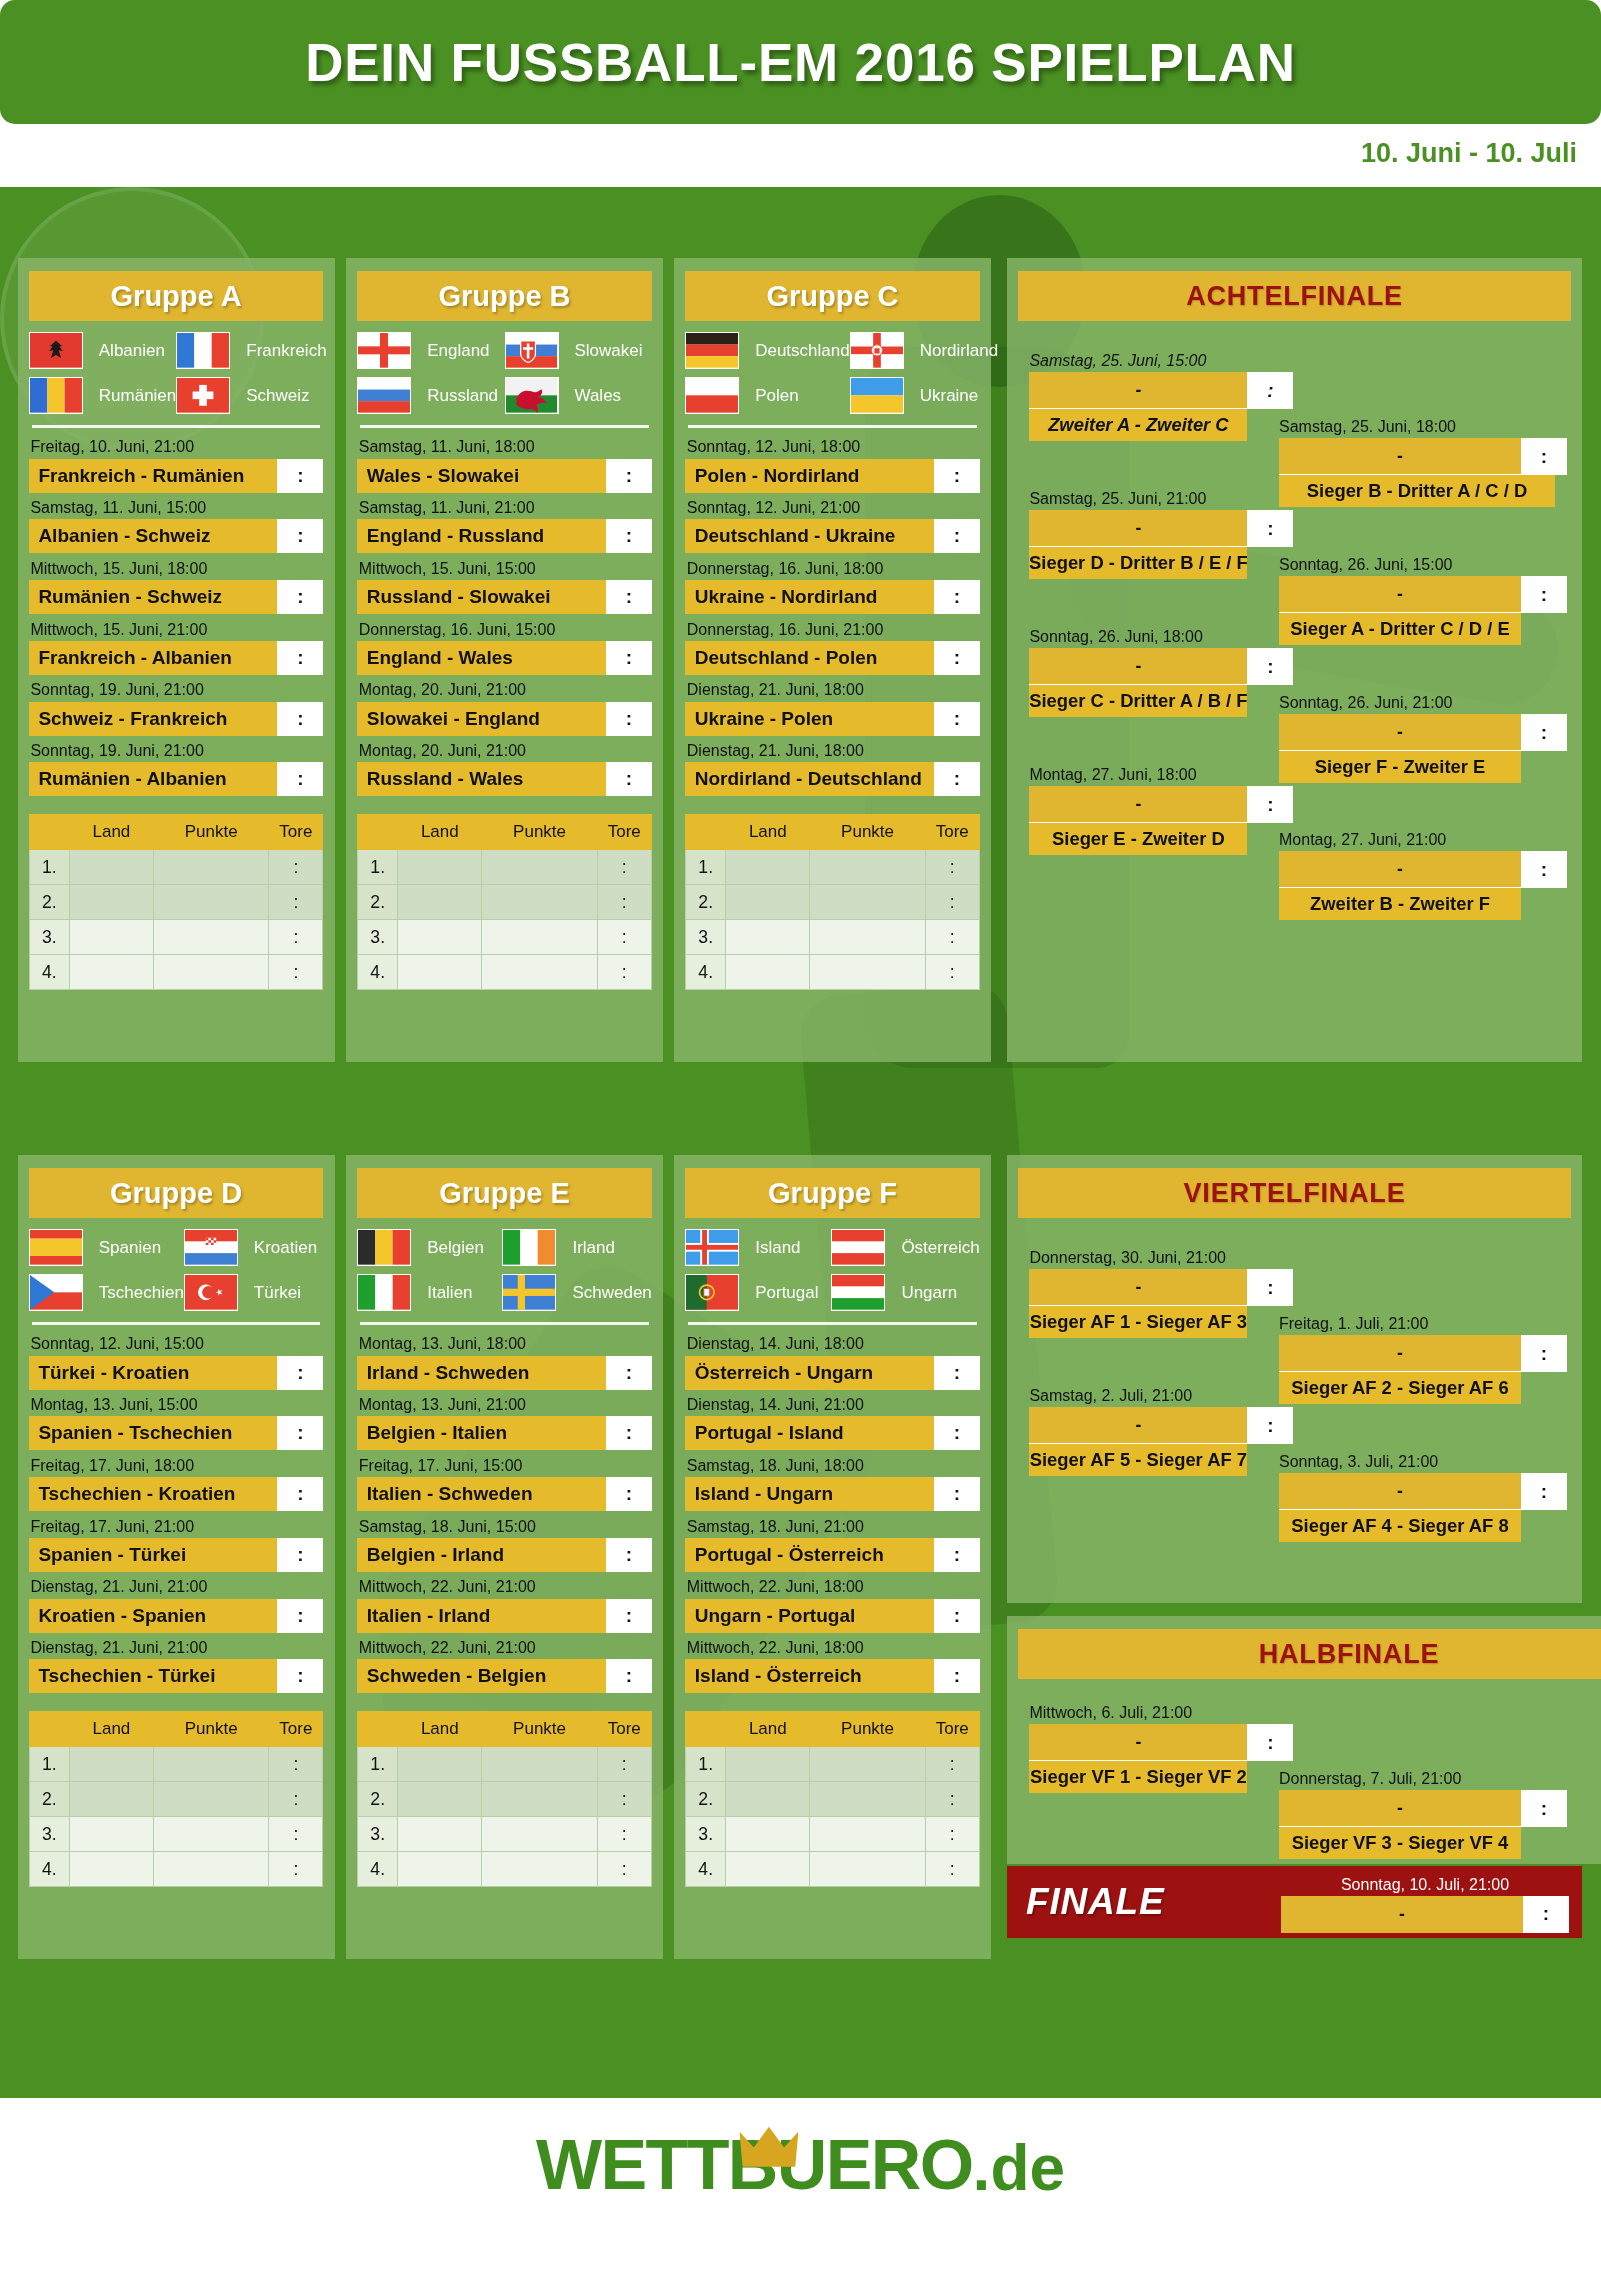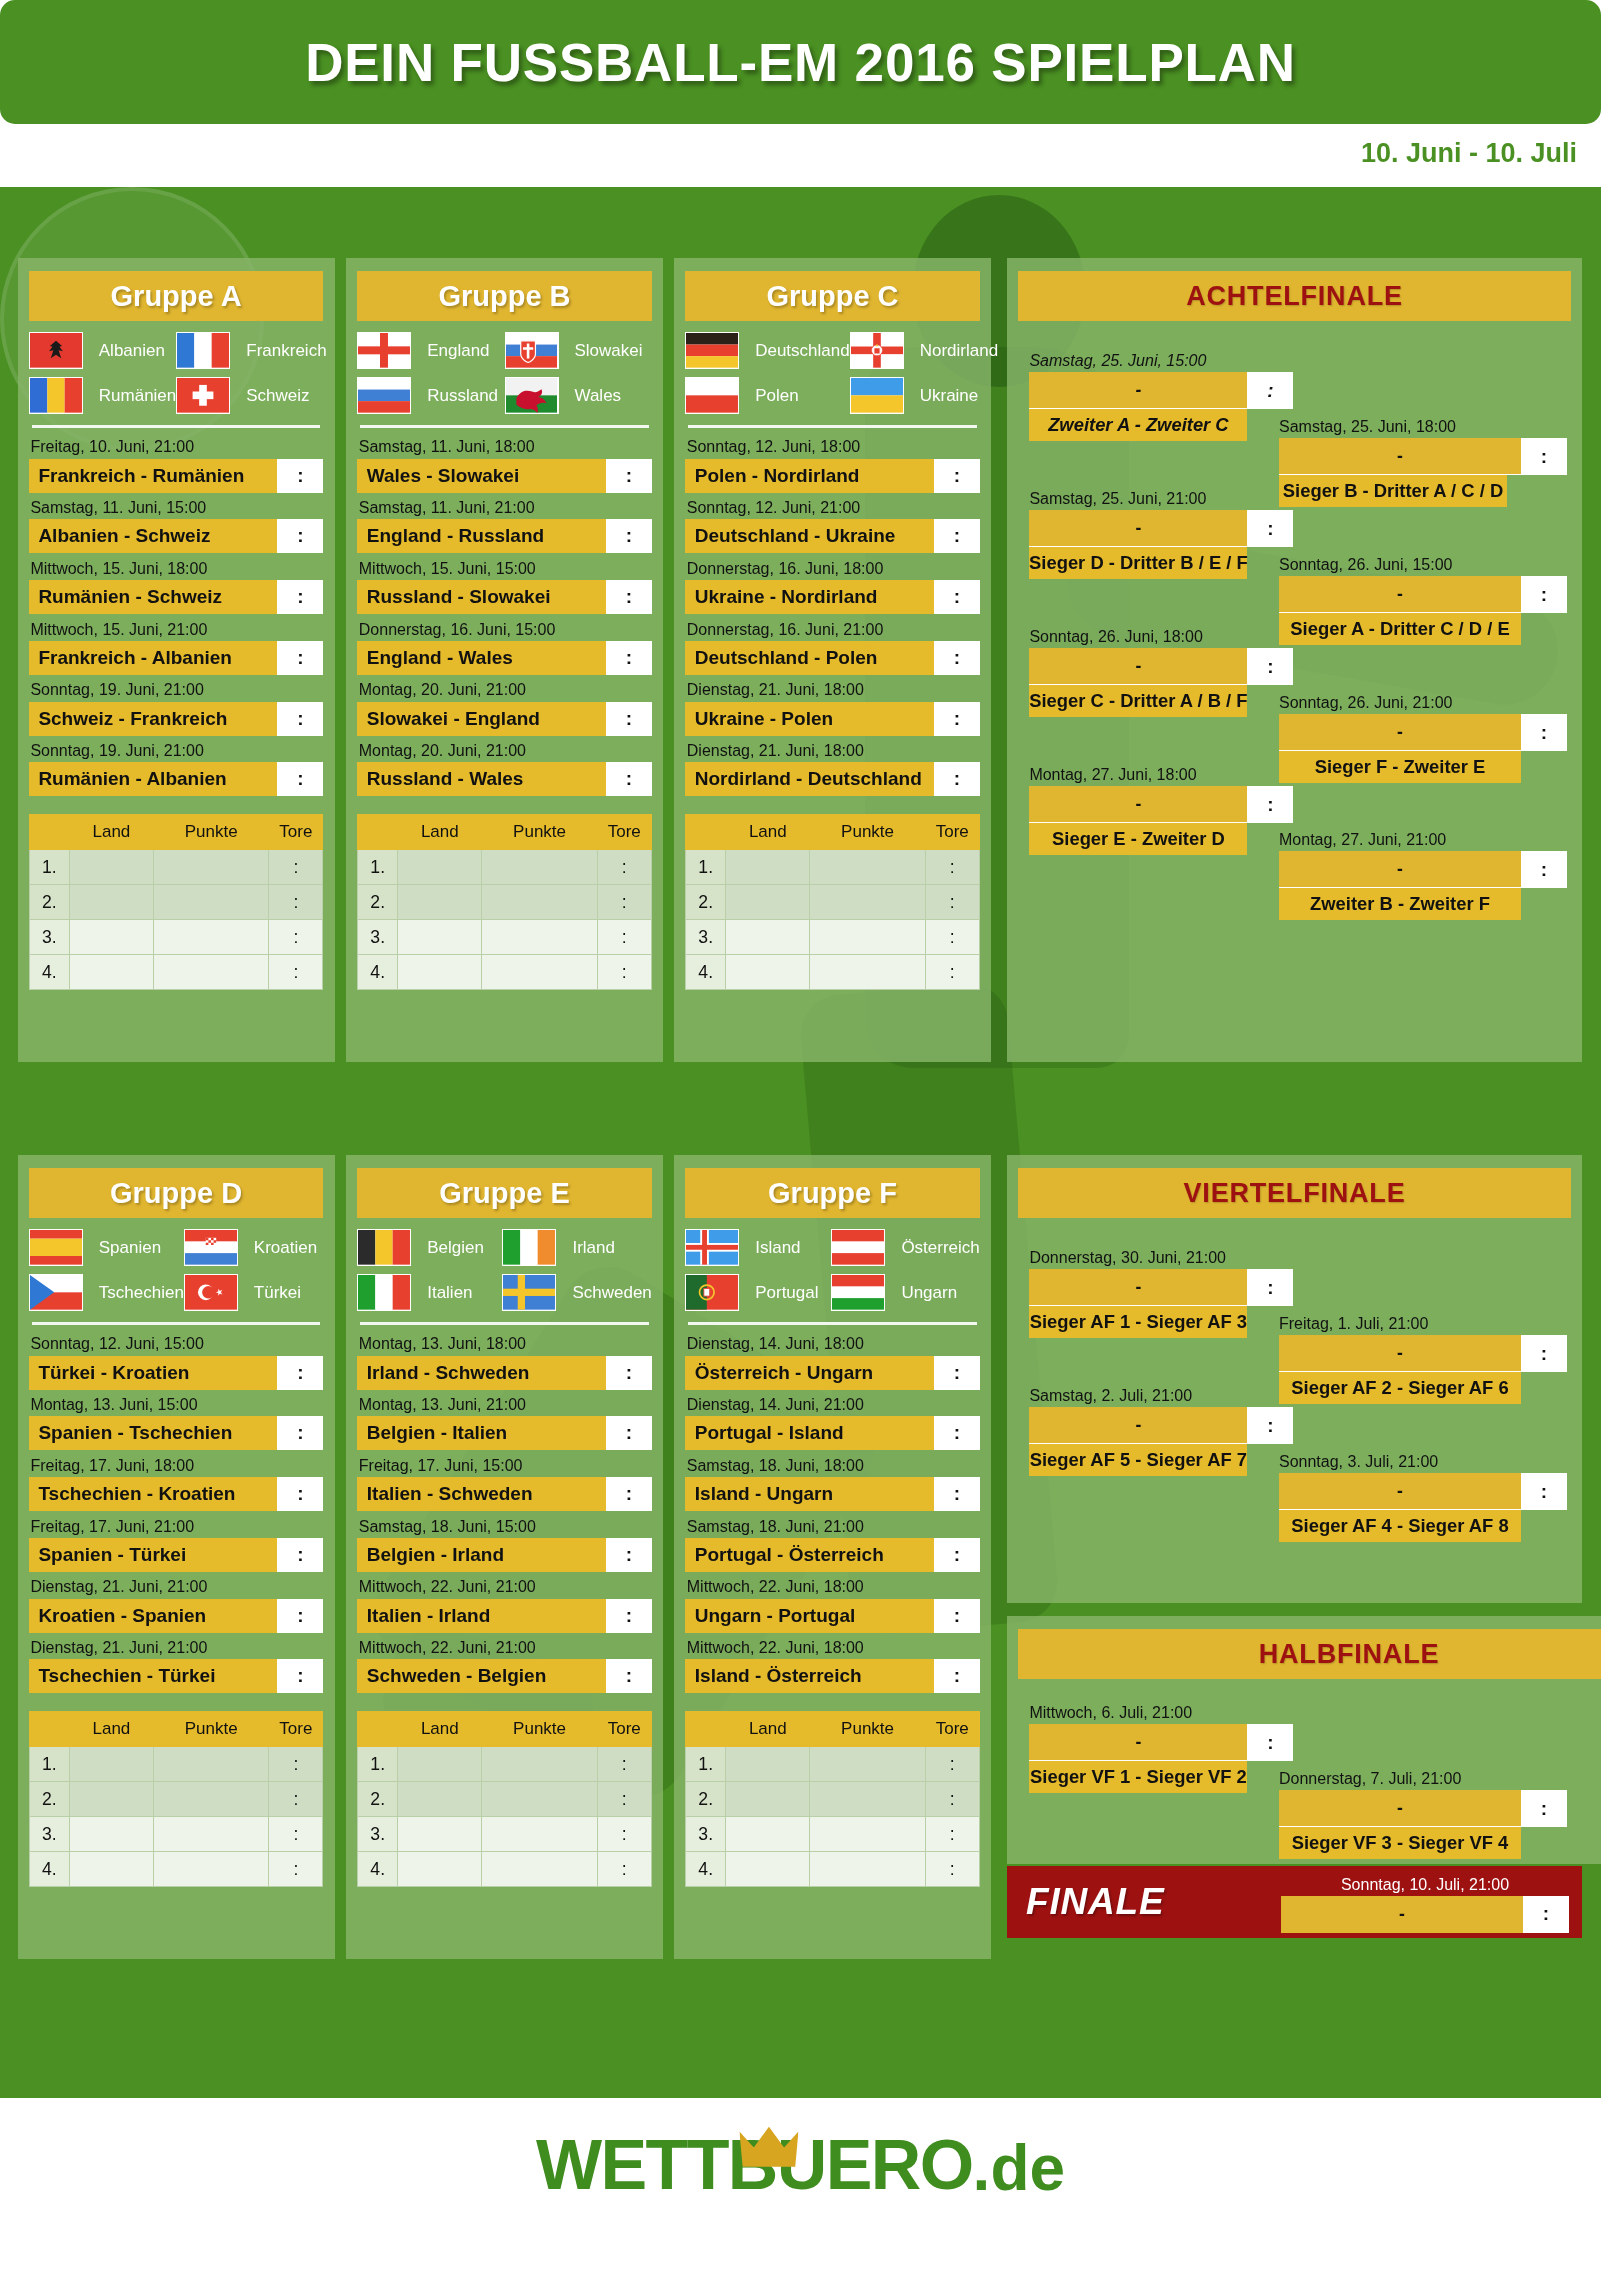--- a/index.html
+++ b/index.html
@@ -772,21 +772,21 @@
         <div class="ko-score">:</div>
       </div>
       <div class="ko-label" style="width:218px;">Zweiter A - Zweiter C</div>
     </div>
       <div class="ko-match" style="left:272px;top:160px;width:288px;">
       <div class="ko-date">Samstag, 25. Juni, 18:00</div>
       <div class="ko-top">
         <div class="ko-blank">-</div>
         <div class="ko-score">:</div>
       </div>
-      <div class="ko-label" style="width:228px;">Sieger B - Dritter A / C / D</div>
+      <div class="ko-label" style="width:276px;">Sieger B - Dritter A / C / D</div>
     </div>
       <div class="ko-match" style="left:22.4px;top:232px;width:264px;">
       <div class="ko-date">Samstag, 25. Juni, 21:00</div>
       <div class="ko-top">
         <div class="ko-blank">-</div>
         <div class="ko-score">:</div>
       </div>
       <div class="ko-label" style="width:218px;">Sieger D - Dritter B / E / F</div>
     </div>
       <div class="ko-match" style="left:272px;top:298px;width:288px;">

